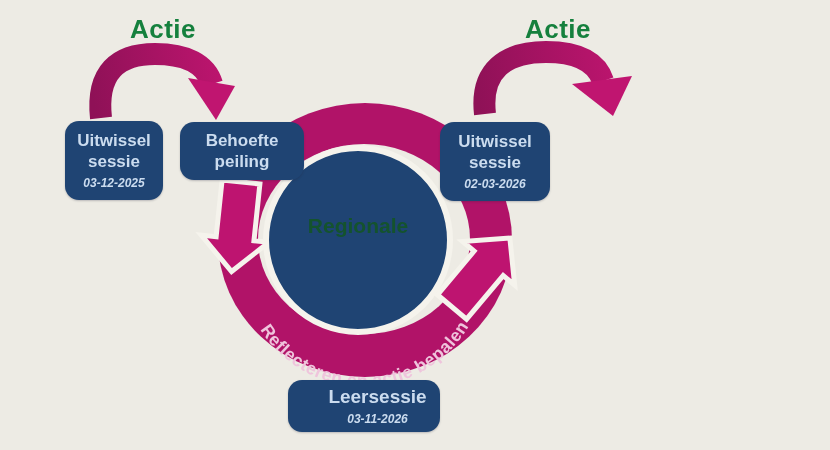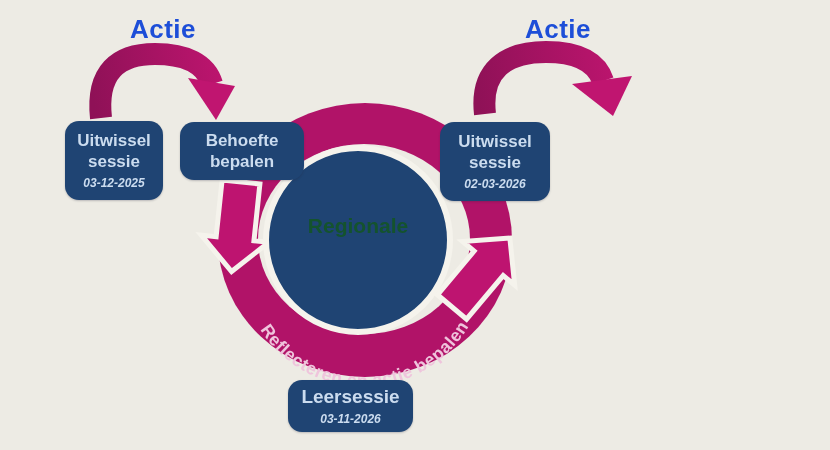--- a/index.html
+++ b/index.html
@@ -4,39 +4,39 @@
 <style>
   html,body{margin:0;padding:0;background:#EDEBE4;}
   .stage{
     position:relative;width:830px;height:450px;overflow:hidden;
     background:#EDEBE4;
     font-family:"Liberation Sans","DejaVu Sans",sans-serif;
   }
   .layer{position:absolute;left:0;top:0;width:830px;height:450px;}
   .actie-label{
     position:absolute;width:100px;text-align:center;
-    font-size:26px;font-weight:800;color:#1d4ed8;letter-spacing:.5px;
+    font-size:26px;font-weight:800;color:#15803d;letter-spacing:.5px;
   }
   .node-box{
     position:absolute;background:#1F4473;border-radius:14px;
     display:flex;flex-direction:column;align-items:center;justify-content:center;
     color:#CBDCEF;text-align:center;
     box-shadow:0 1px 2px rgba(40,40,60,.25);
   }
   .node-line{font-size:17px;font-weight:700;line-height:21px;}
   .node-line-lg{font-size:19px;font-weight:700;line-height:22px;}
   .node-date{font-size:12px;font-weight:700;font-style:italic;line-height:16px;margin-top:3px;}
   .circle-label{
     position:absolute;left:268px;top:212px;width:180px;text-align:center;
     color:#14532d;font-size:21px;font-weight:600;line-height:27px;
   }
   #box-uitwissel-1{left:65px;top:121px;width:98px;height:79px;}
   #box-behoefte{left:180px;top:122px;width:124px;height:58px;}
   #box-uitwissel-2{left:440px;top:122px;width:110px;height:79px;}
-  #box-leersessie{left:288px;top:380px;width:125px;height:52px;}
+  #box-leersessie{left:288px;top:380px;width:125px;height:52px;padding-left:27px;}
   #actie-left{left:113px;top:14px;}
   #actie-right{left:508px;top:14px;}
 </style>
 </head>
 <body>
 
 <div class="stage">
 
   <svg class="layer" viewBox="0 0 830 450" aria-hidden="true">
     <defs>
@@ -82,21 +82,21 @@
   <div id="actie-right" class="actie-label">Actie</div>
 
   <div id="box-uitwissel-1" class="node-box">
     <div class="node-line">Uitwissel</div>
     <div class="node-line">sessie</div>
     <div class="node-date">03-12-2025</div>
   </div>
 
   <div id="box-behoefte" class="node-box">
     <div class="node-line">Behoefte</div>
-    <div class="node-line">bepalen</div>
+    <div class="node-line">peiling</div>
   </div>
 
   <div id="box-uitwissel-2" class="node-box">
     <div class="node-line">Uitwissel</div>
     <div class="node-line">sessie</div>
     <div class="node-date">02-03-2026</div>
   </div>
 
   <div id="box-leersessie" class="node-box">
     <div class="node-line-lg">Leersessie</div>

